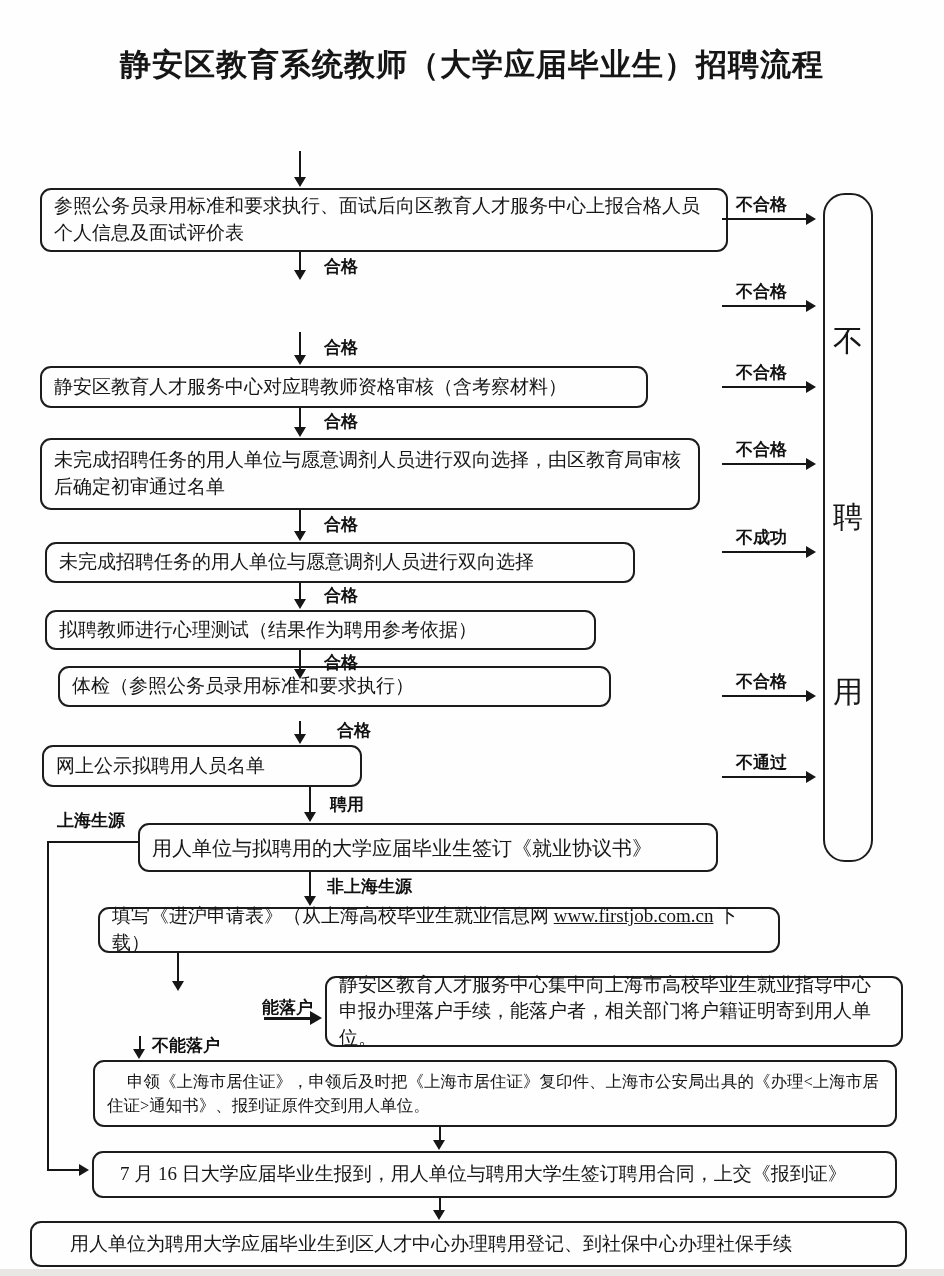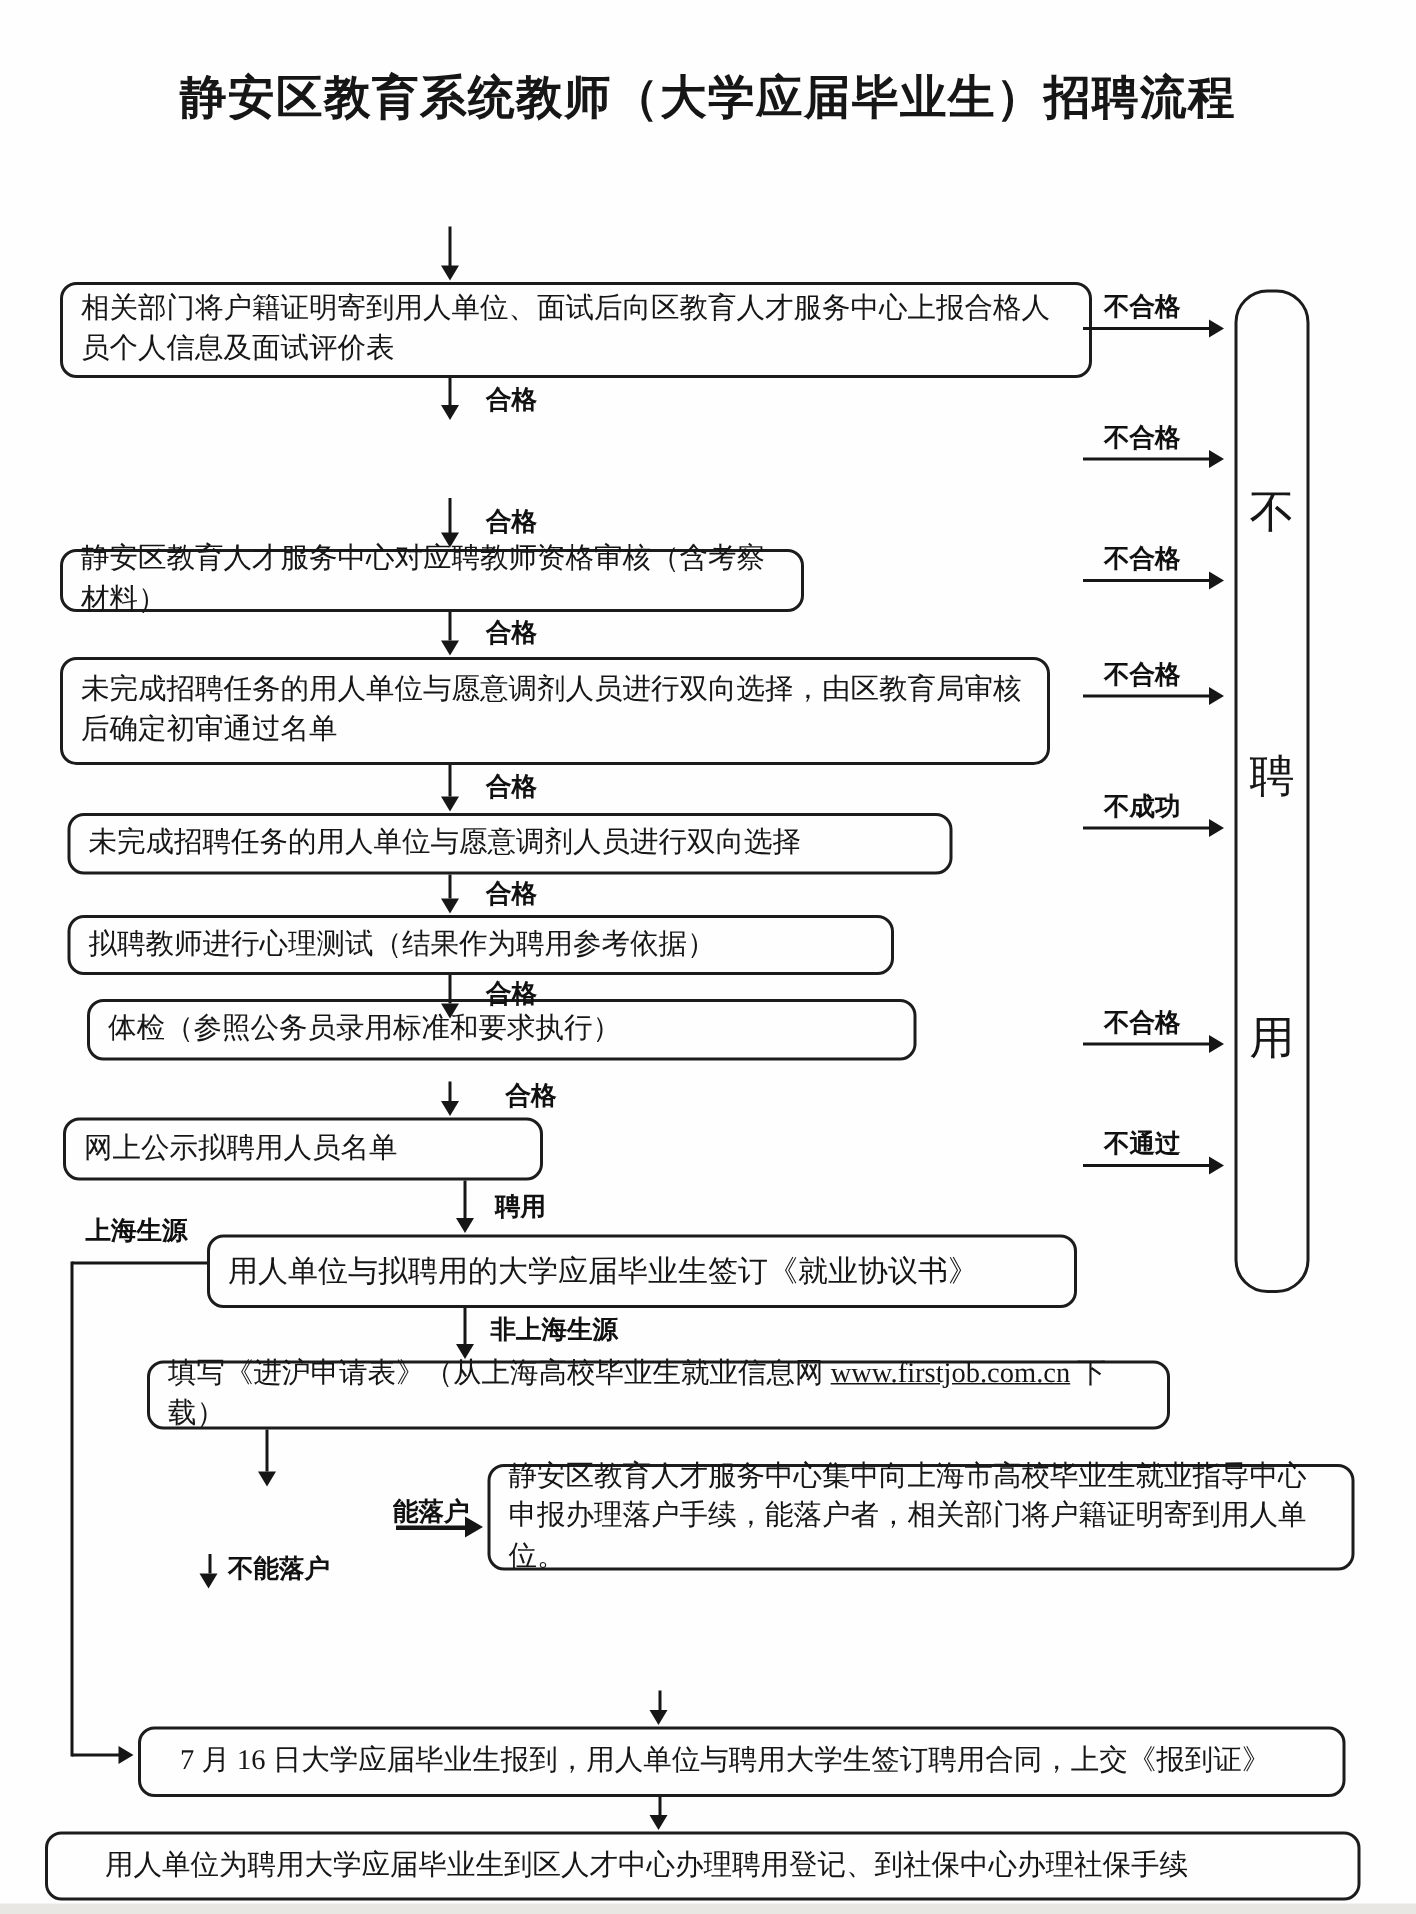--- a/index.html
+++ b/index.html
@@ -28,25 +28,25 @@
 </style>
 </head>
 <body>
 
 <div class="canvas">
 
   <div class="title">静安区教育系统教师（大学应届毕业生）招聘流程</div>
 
 
   <div class="box" style="left:40px;top:188px;width:688px;height:64px;">
-    <span class="txt">相关部门将户籍证明寄到用人单位、面试后向区教育人才服务中心上报合格人员个人信息及面试评价表</span>
+    <span class="txt">参照公务员录用标准和要求执行、面试后向区教育人才服务中心上报合格人员个人信息及面试评价表</span>
     </div>
 
 
-  <div class="box" style="left:40px;top:366px;width:496px;height:42px;">
+  <div class="box" style="left:40px;top:366px;width:608px;height:42px;">
     <span class="txt">静安区教育人才服务中心对应聘教师资格审核（含考察材料）</span>
     </div>
 
   <div class="box" style="left:40px;top:438px;width:660px;height:72px;">
     <span class="txt">未完成招聘任务的用人单位与愿意调剂人员进行双向选择，由区教育局审核后确定初审通过名单</span>
     </div>
 
   <div class="box" style="left:45px;top:542px;width:590px;height:41px;">
     <span class="txt">未完成招聘任务的用人单位与愿意调剂人员进行双向选择</span>
     </div>
@@ -69,20 +69,23 @@
 
   <div class="box" style="left:98px;top:907px;width:682px;height:46px;">
     <span class="txt"><span>填写《进沪申请表》（从上海高校毕业生就业信息网 </span><span class="url">www.firstjob.com.cn</span><span> 下载）</span></span>
     </div>
 
 
   <div class="box" style="left:325px;top:976px;width:578px;height:71px;">
     <span class="txt">静安区教育人才服务中心集中向上海市高校毕业生就业指导中心申报办理落户手续，能落户者，相关部门将户籍证明寄到用人单位。</span>
     </div>
 
+  <div class="box" style="left:93px;top:1060px;width:804px;height:67px;font-size:16.5px;">
+    <span class="txt indent1">申领《上海市居住证》，申领后及时把《上海市居住证》复印件、上海市公安局出具的《办理&lt;上海市居住证&gt;通知书》、报到证原件交到用人单位。</span>
+    </div>
 
   <div class="box" style="left:92px;top:1151px;width:805px;height:47px;padding-left:26px;">
     <span class="txt">7 月 16 日大学应届毕业生报到，用人单位与聘用大学生签订聘用合同，上交《报到证》</span>
     </div>
 
   <div class="box" style="left:30px;top:1221px;width:877px;height:46px;padding-left:38px;">
     <span class="txt">用人单位为聘用大学应届毕业生到区人才中心办理聘用登记、到社保中心办理社保手续</span>
     </div>
 
   <div class="vbox">

